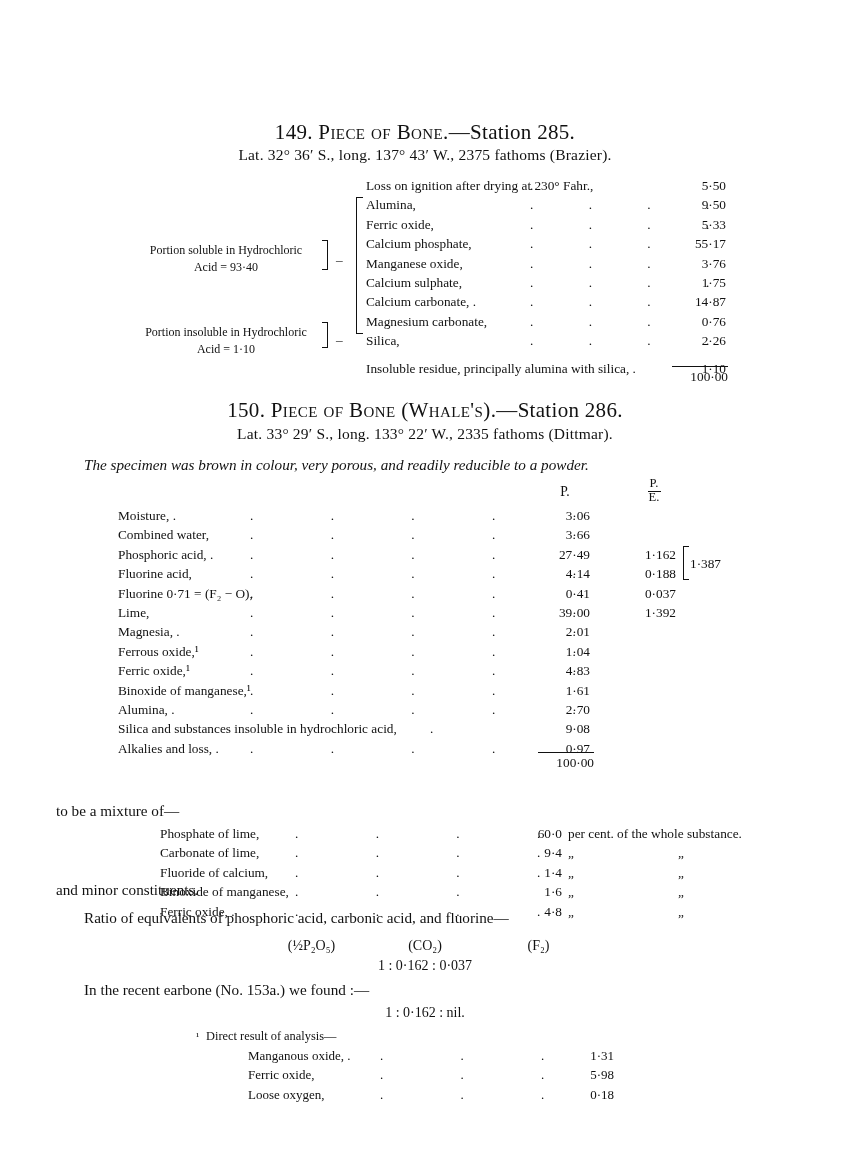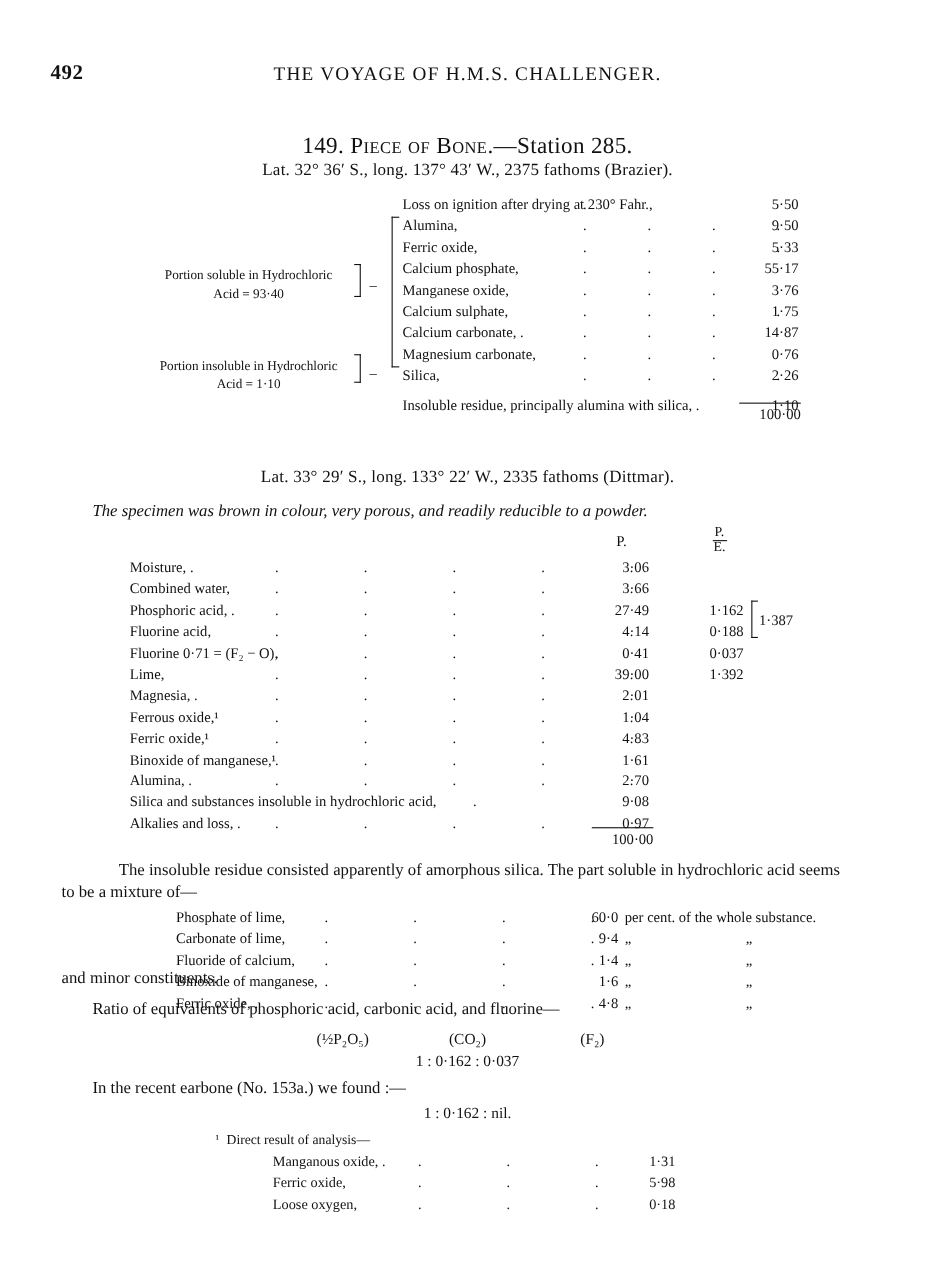--- a/index.html
+++ b/index.html
@@ -191,24 +191,20 @@
   .fn-row { position: relative; height: 19.4px; white-space: nowrap; font-size: 13px; }
   .fn-lbl { position: absolute; left: 248px; top: 0; }
   .fn-dots { position: absolute; left: 380px; top: 0; width: 180px; letter-spacing: 37px; }
   .fn-val { position: absolute; left: 570px; top: 0; width: 44px; text-align: right; }
 </style>
 </head>
 <body>
 
 <div class="page">
 
-  <div class="header">
-    <div class="folio">492</div>
-    <div class="running-title">THE VOYAGE OF H.M.S. CHALLENGER.</div>
-  </div>
 
   <div class="sec-title center" style="top:120px;">
     <span>149.</span>
     <span class="smallcaps">Piece of Bone.</span><span>—Station 285.</span>
   </div>
   <div class="sec-sub center" style="top:146px;">Lat. 32° 36′ S., long. 137° 43′ W., 2375 fathoms (Brazier).</div>
 
   <div class="block149">
 
     <div class="big-brace" style="top:19px; font-size:11px; line-height:1;">
@@ -295,20 +291,24 @@
   <div style="position:absolute; left:322px; top:322px; width:10px; height:26px;">
     <div style="position:absolute; left:0; top:0; width:6px; height:1px; background:#111;"></div>
     <div style="position:absolute; left:5px; top:0; width:1px; height:26px; background:#111;"></div>
     <div style="position:absolute; left:0; top:25px; width:6px; height:1px; background:#111;"></div>
   </div>
   <div class="dash" style="left:336px; top:332px;">–</div>
 
   <div class="total-rule" style="left:672px; top:366px; width:56px;"></div>
   <div style="position:absolute; left:672px; top:369px; width:56px; text-align:right; font-size:13.3px;">100·00</div>
 
+  <div class="sec-title center" style="top:398px;">
+    <span>150.</span>
+    <span class="smallcaps">Piece of Bone (Whale's).</span><span>—Station 286.</span>
+  </div>
   <div class="sec-sub center" style="top:425px;">Lat. 33° 29′ S., long. 133° 22′ W., 2335 fathoms (Dittmar).</div>
 
   <div class="para" style="left:84px; top:455px; width:690px;font-style:italic;">The specimen was brown in colour, very porous, and readily reducible to a powder.</div>
 
   <div class="col-head" style="left:540px; top:484px; width:50px;">P.</div>
   <div class="pe-frac" style="left:630px; top:478px; width:48px;">
     <span>P.</span>
     <span class="bar"></span>
     <span>E.</span>
   </div>
@@ -397,21 +397,20 @@
   <div style="position:absolute; left:678px; top:546px; width:10px; height:34px;">
     <div style="position:absolute; left:5px; top:0; width:6px; height:1px; background:#111;"></div>
     <div style="position:absolute; left:5px; top:0; width:1px; height:34px; background:#111;"></div>
     <div style="position:absolute; left:5px; top:33px; width:6px; height:1px; background:#111;"></div>
   </div>
   <div style="position:absolute; left:690px; top:556px; font-size:13.3px;">1·387</div>
 
   <div class="total-rule" style="left:538px; top:752px; width:56px;"></div>
   <div style="position:absolute; left:538px; top:755px; width:56px; text-align:right; font-size:13.3px;">100·00</div>
 
-  <div class="para" style="left:84px; top:781px; width:718px; text-indent:24px;">The insoluble residue consisted apparently of amorphous silica.   The part soluble in hydrochloric acid seems</div>
   <div class="para" style="left:56px; top:801px; width:718px;">to be a mixture of—</div>
 
   <div style="position:absolute; left:0; top:826px; width:750px;">
     <div class="pct-row">
       <span class="pct-lbl">Phosphate of lime,</span>
       <span class="pct-dots">. . . .</span>
       <span class="pct-val">60·0</span>
       <span class="pct-unit">per cent. of the whole substance.</span>
     </div>
     <div class="pct-row">

